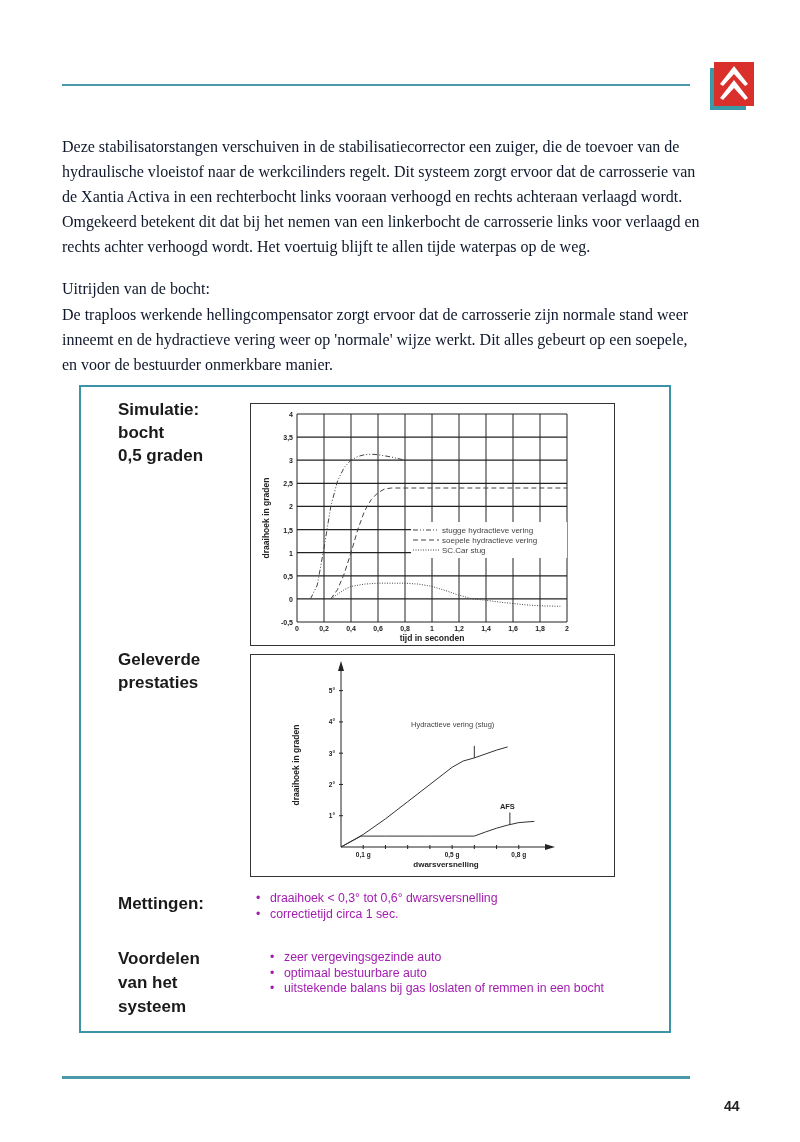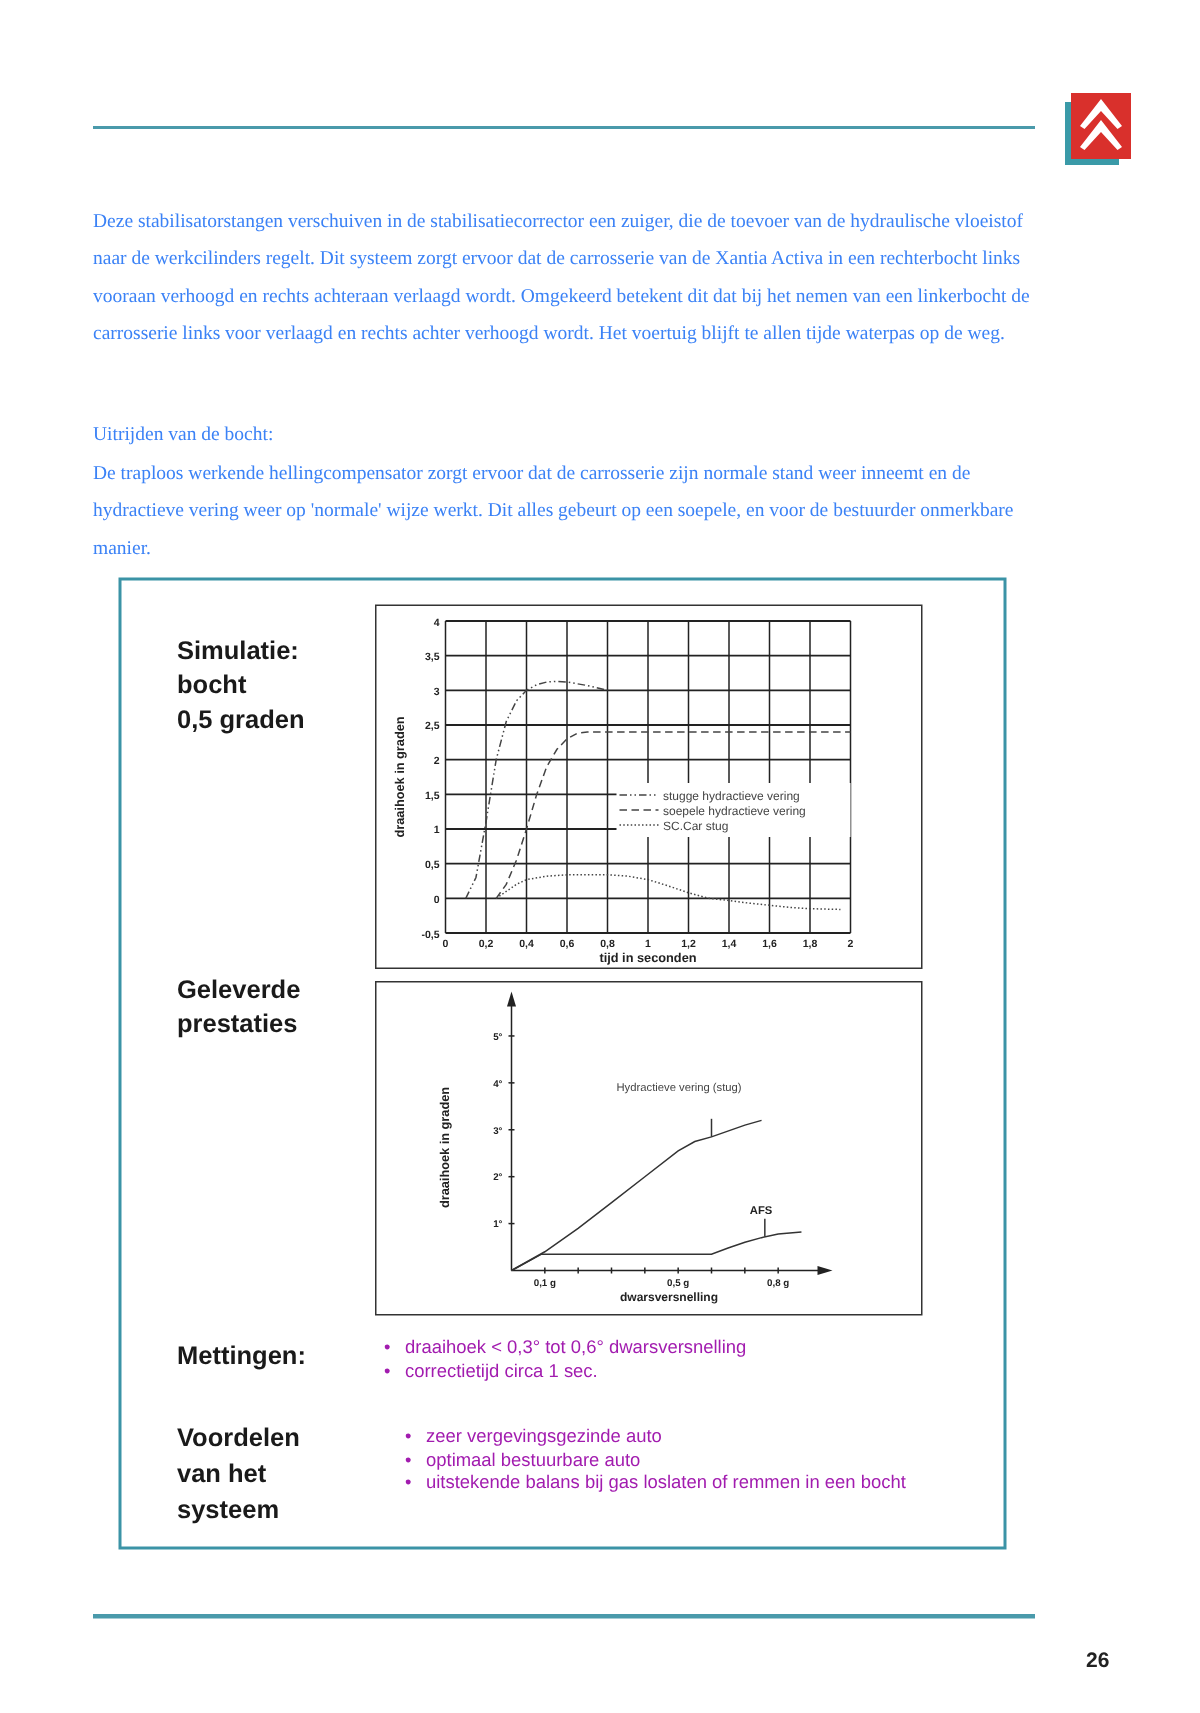--- a/index.html
+++ b/index.html
@@ -4,30 +4,30 @@
 <style>
   html, body { margin: 0; padding: 0; background: #ffffff; }
   body { width: 800px; height: 1142px; position: relative; overflow: hidden;
          font-family: "Liberation Serif", serif; color: #333; }
   .top-rule { position: absolute; left: 62px; top: 84px; width: 628px; height: 2px; background: #4a9aab; }
   .logo { position: absolute; left: 714px; top: 62px; width: 40px; height: 46px; }
   .logo .shadow { position: absolute; left: -4px; top: 6px; width: 36px; height: 42px; background: #3a9aa8; }
   .logo .face { position: absolute; left: 0; top: 0; width: 40px; height: 44px; background: #d9302c; }
   .logo svg { position: absolute; left: 0; top: 0; }
 
-  .para { position: absolute; left: 62px; width: 640px; font-size: 13px; line-height: 25px; color: #3b82f6; }
+  .para { position: absolute; left: 62px; width: 640px; font-size: 16px; line-height: 25px; color: #0f172a; }
   .p1 { top: 134px; }
   .p2 { top: 276px; }
   .p3 { top: 302px; }
 
   .box { position: absolute; left: 79px; top: 385px; width: 592px; height: 648px;
          border: 2px solid #3b93a6; box-sizing: border-box; }
   .label { position: absolute; left: 118px; font-family: "Liberation Sans", sans-serif;
            font-weight: bold; font-size: 17px; line-height: 23px; color: #1a1a1a; }
-  .lab-sim { top: 398px; margin-top: 24px; }
+  .lab-sim { top: 398px; }
   .lab-gel { top: 648px; }
   .lab-met { top: 892px; text-align: right; }
   .lab-voo { top: 947px; line-height: 24px; }
 
   .chart-frame { position: absolute; border: 1.5px solid #333; box-sizing: border-box; background: #fff; }
   .cf1 { left: 250px; top: 403px; width: 365px; height: 243px; }
   .cf2 { left: 250px; top: 654px; width: 365px; height: 223px; }
   .chart-frame svg { position: absolute; left: 0; top: 0; }
   svg text { font-family: "Liberation Sans", sans-serif; }
 
@@ -179,13 +179,13 @@
   <li>draaihoek &lt; 0,3° tot 0,6° dwarsversnelling</li>
   <li>correctietijd circa 1 sec.</li>
 </ul>
 <ul class="list list2">
   <li class="sub">zeer vergevingsgezinde auto</li>
   <li class="sub">optimaal bestuurbare auto</li>
   <li class="sub">uitstekende balans bij gas loslaten of remmen in een bocht</li>
 </ul>
 
 <div class="bottom-rule"></div>
-<div class="page-num">26</div>
+<div class="page-num">44</div>
 
 </body></html>

